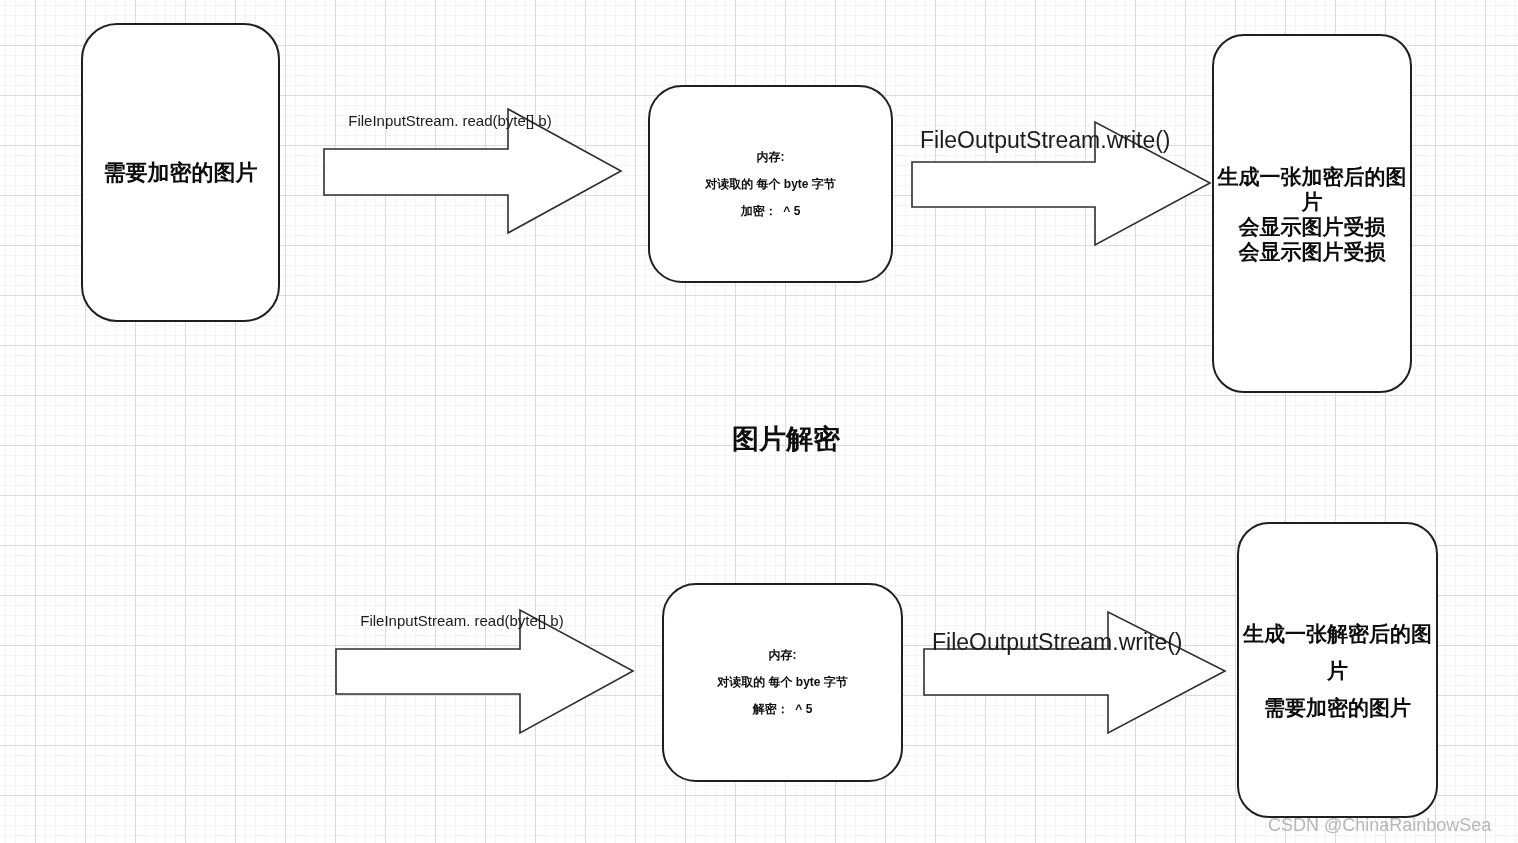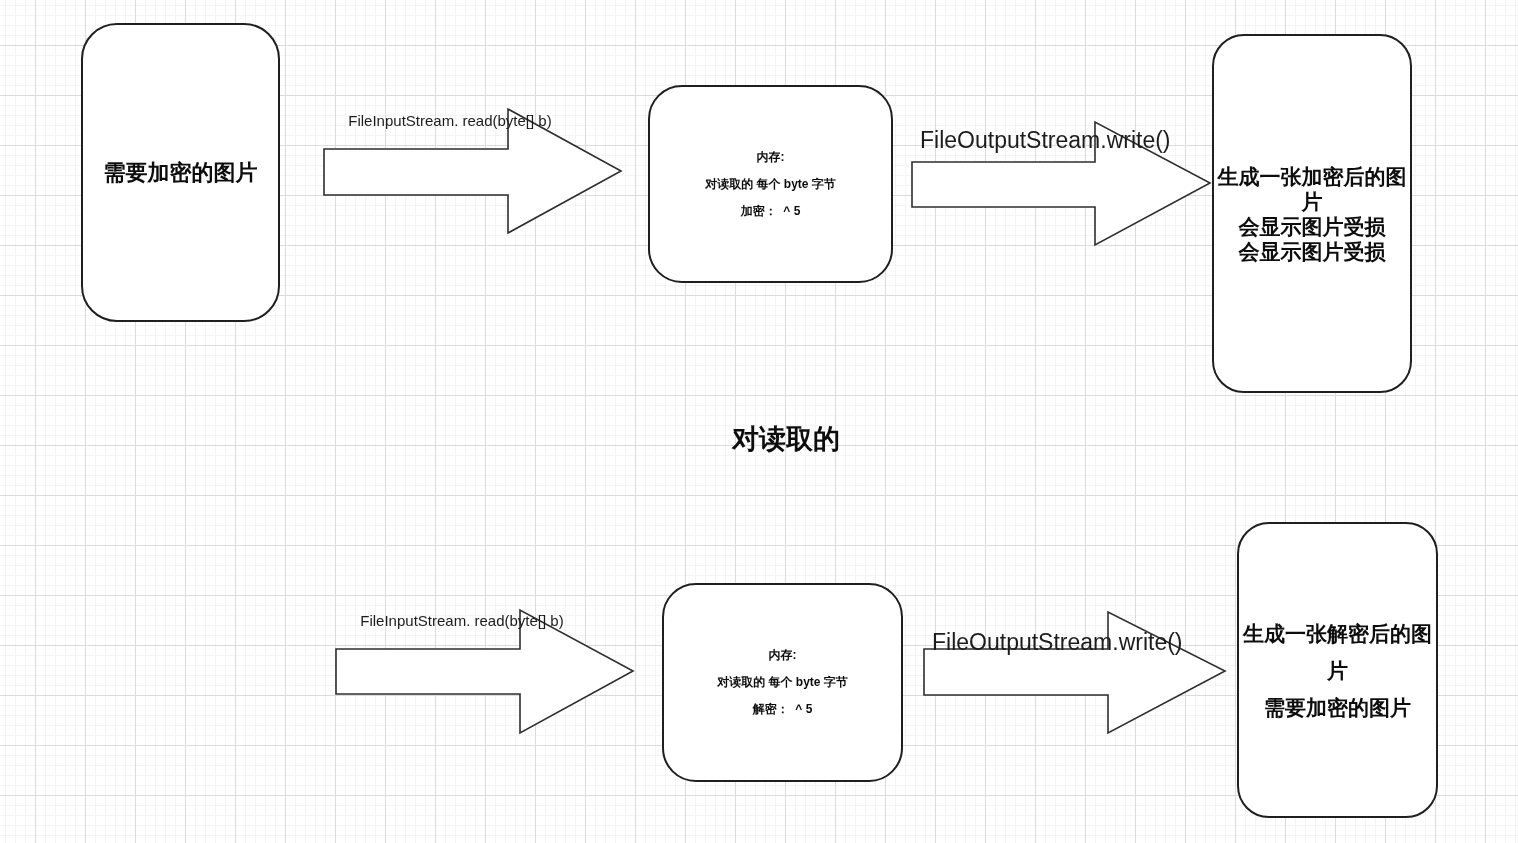--- a/index.html
+++ b/index.html
@@ -112,33 +112,34 @@
 
   <div class="arrow-label label-lg" style="left:920px; top:91px; width:245px;">FileOutputStream.write()</div>
 
   <div class="node res-box" style="left:1212px; top:34px; width:200px; height:359px;">
     <span class="line">生成一张加密后的图</span>
     <span class="line">片</span>
     <span class="line">会显示图片受损</span>
     <span class="line">会显示图片受损</span>
   </div>
 
-  <div class="section-title">对读取的</div>
+  <div class="section-title">图片解密</div>
 
 
   <div class="arrow-label label-sm" style="left:352px; top:576px; width:220px;">FileInputStream. read(byte[] b)</div>
 
   <div class="node mem-box" style="left:662px; top:583px; width:241px; height:199px;">
     <span class="line">内存:</span>
     <span class="line">对读取的 每个 byte 字节</span>
     <span class="line">解密：  ^ 5</span>
   </div>
 
   <div class="arrow-label label-lg" style="left:932px; top:593px; width:245px;">FileOutputStream.write()</div>
 
   <div class="node res-box" style="left:1237px; top:522px; width:201px; height:296px;gap:12px;">
     <span class="line">生成一张解密后的图</span>
     <span class="line">片</span>
     <span class="line">需要加密的图片</span>
   </div>
 
+  <div class="watermark">CSDN @ChinaRainbowSea</div>
 
 </div>
 
 </body></html>

